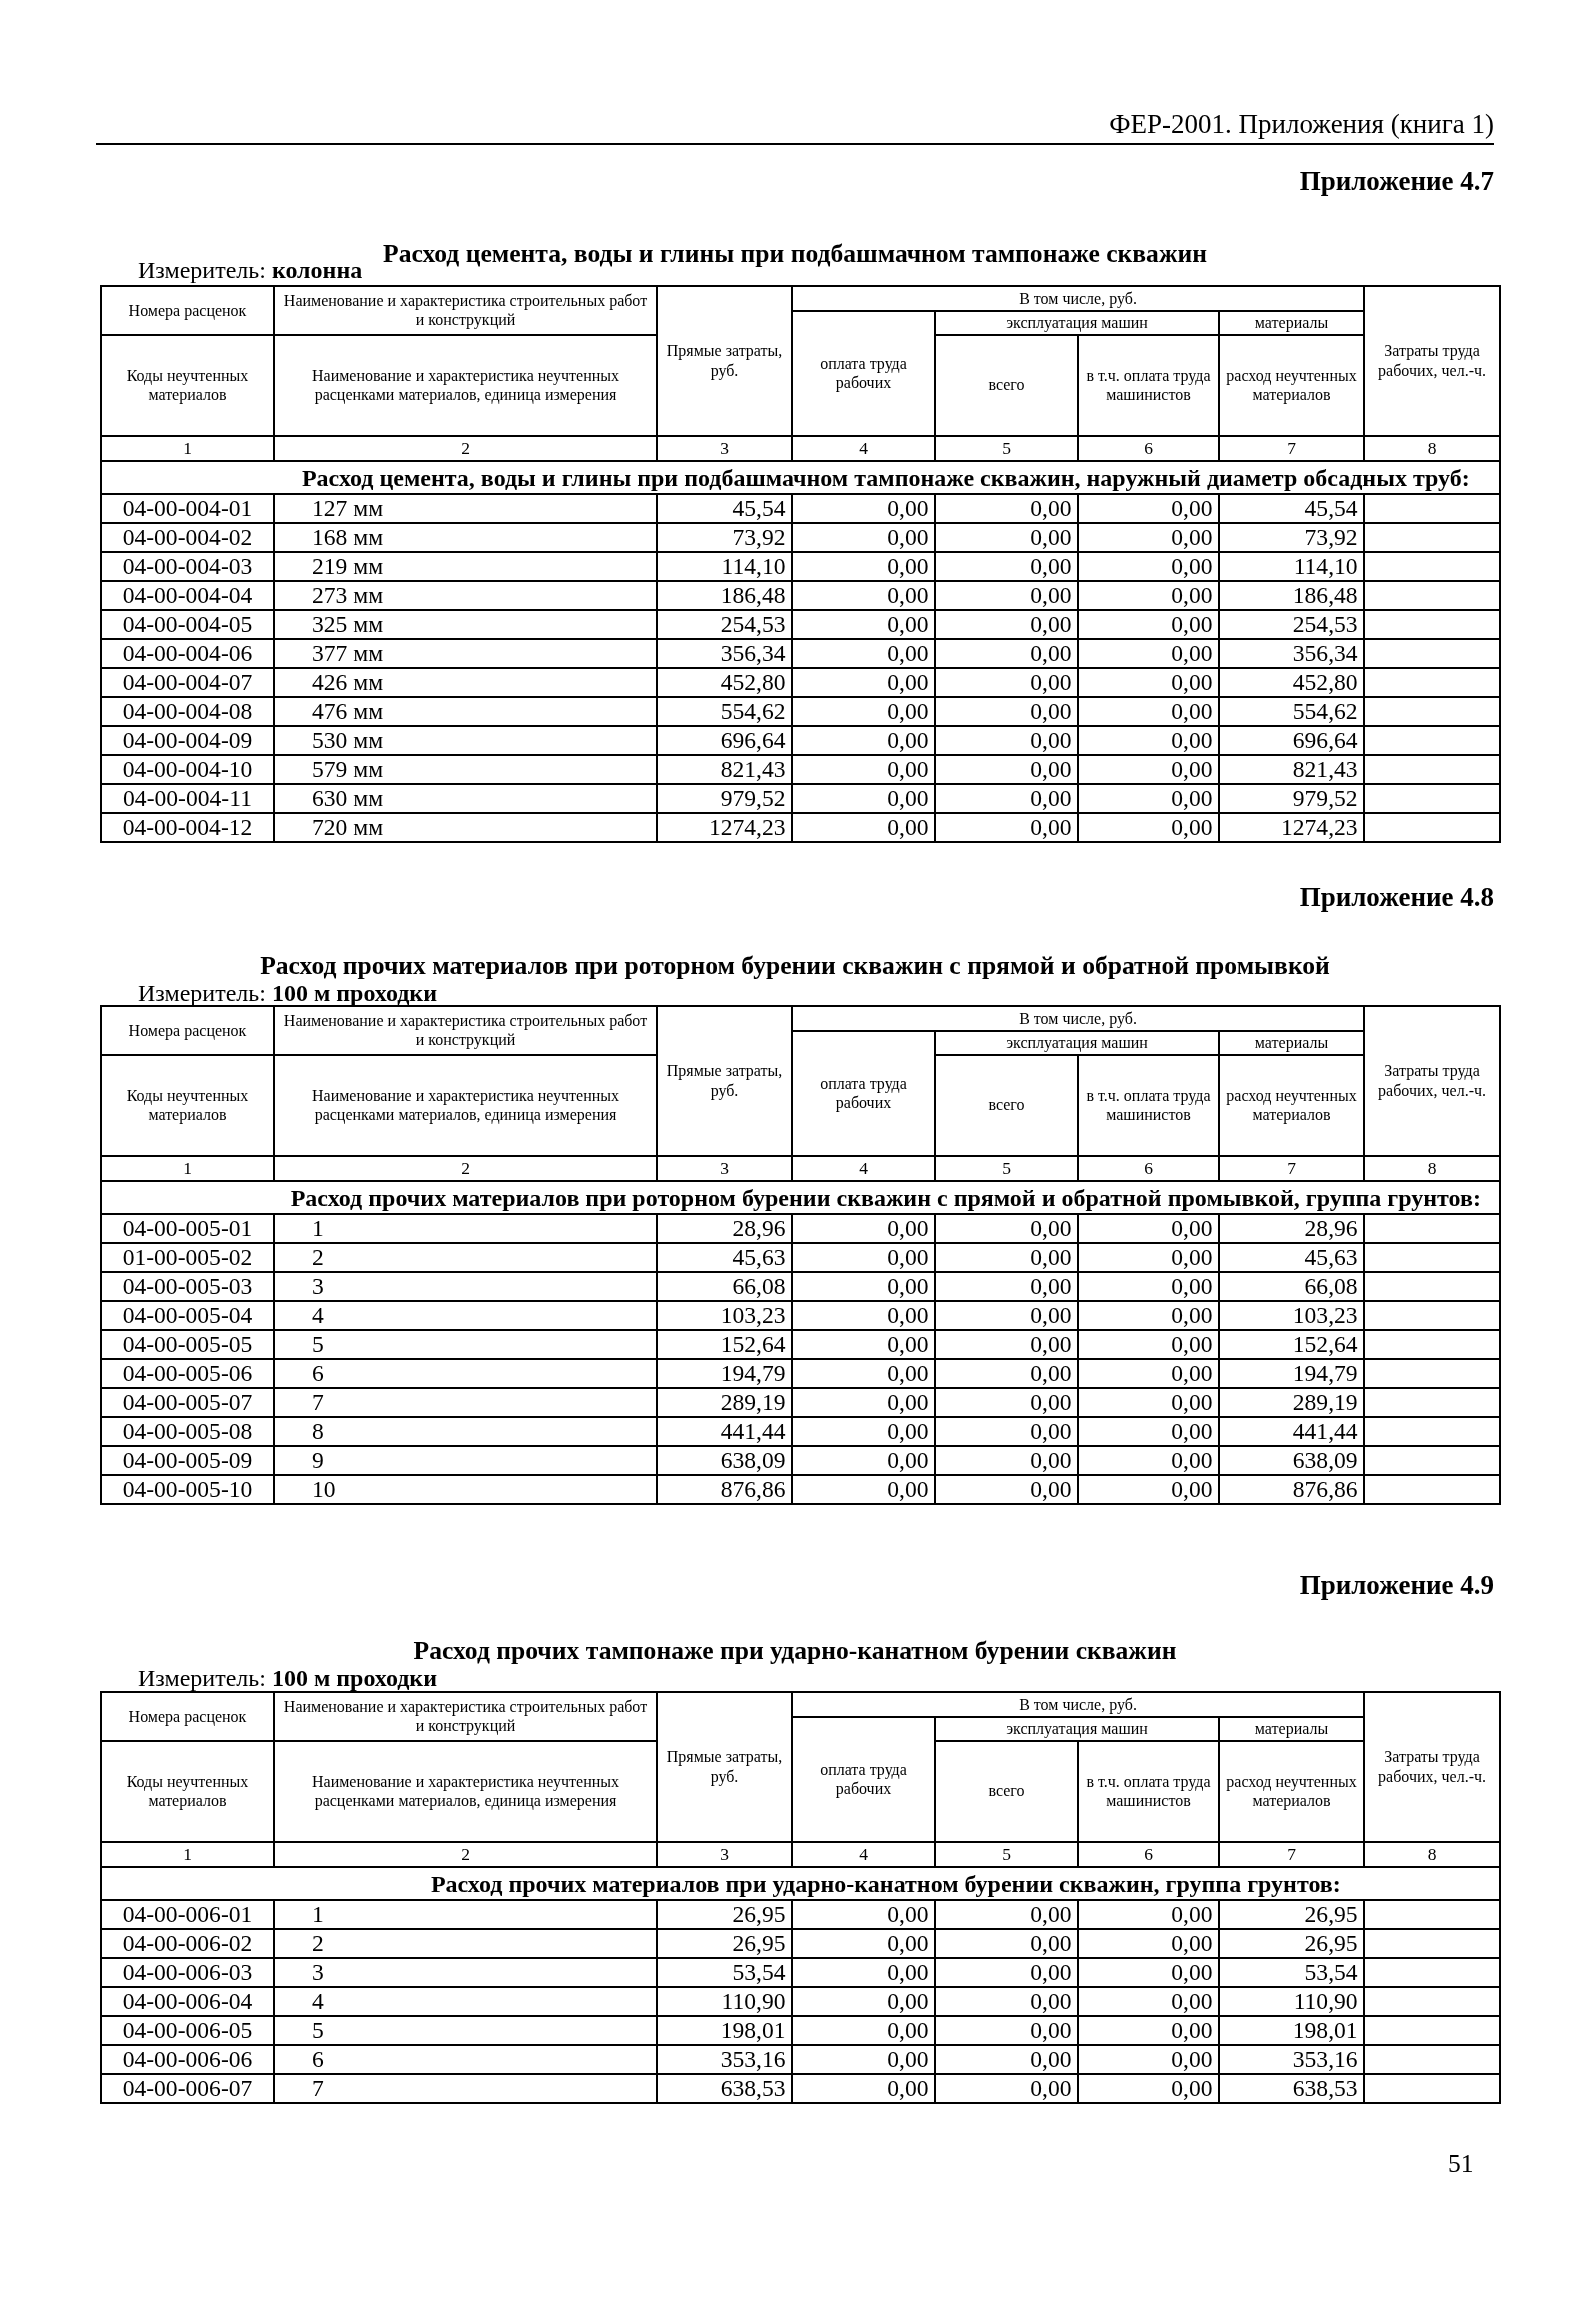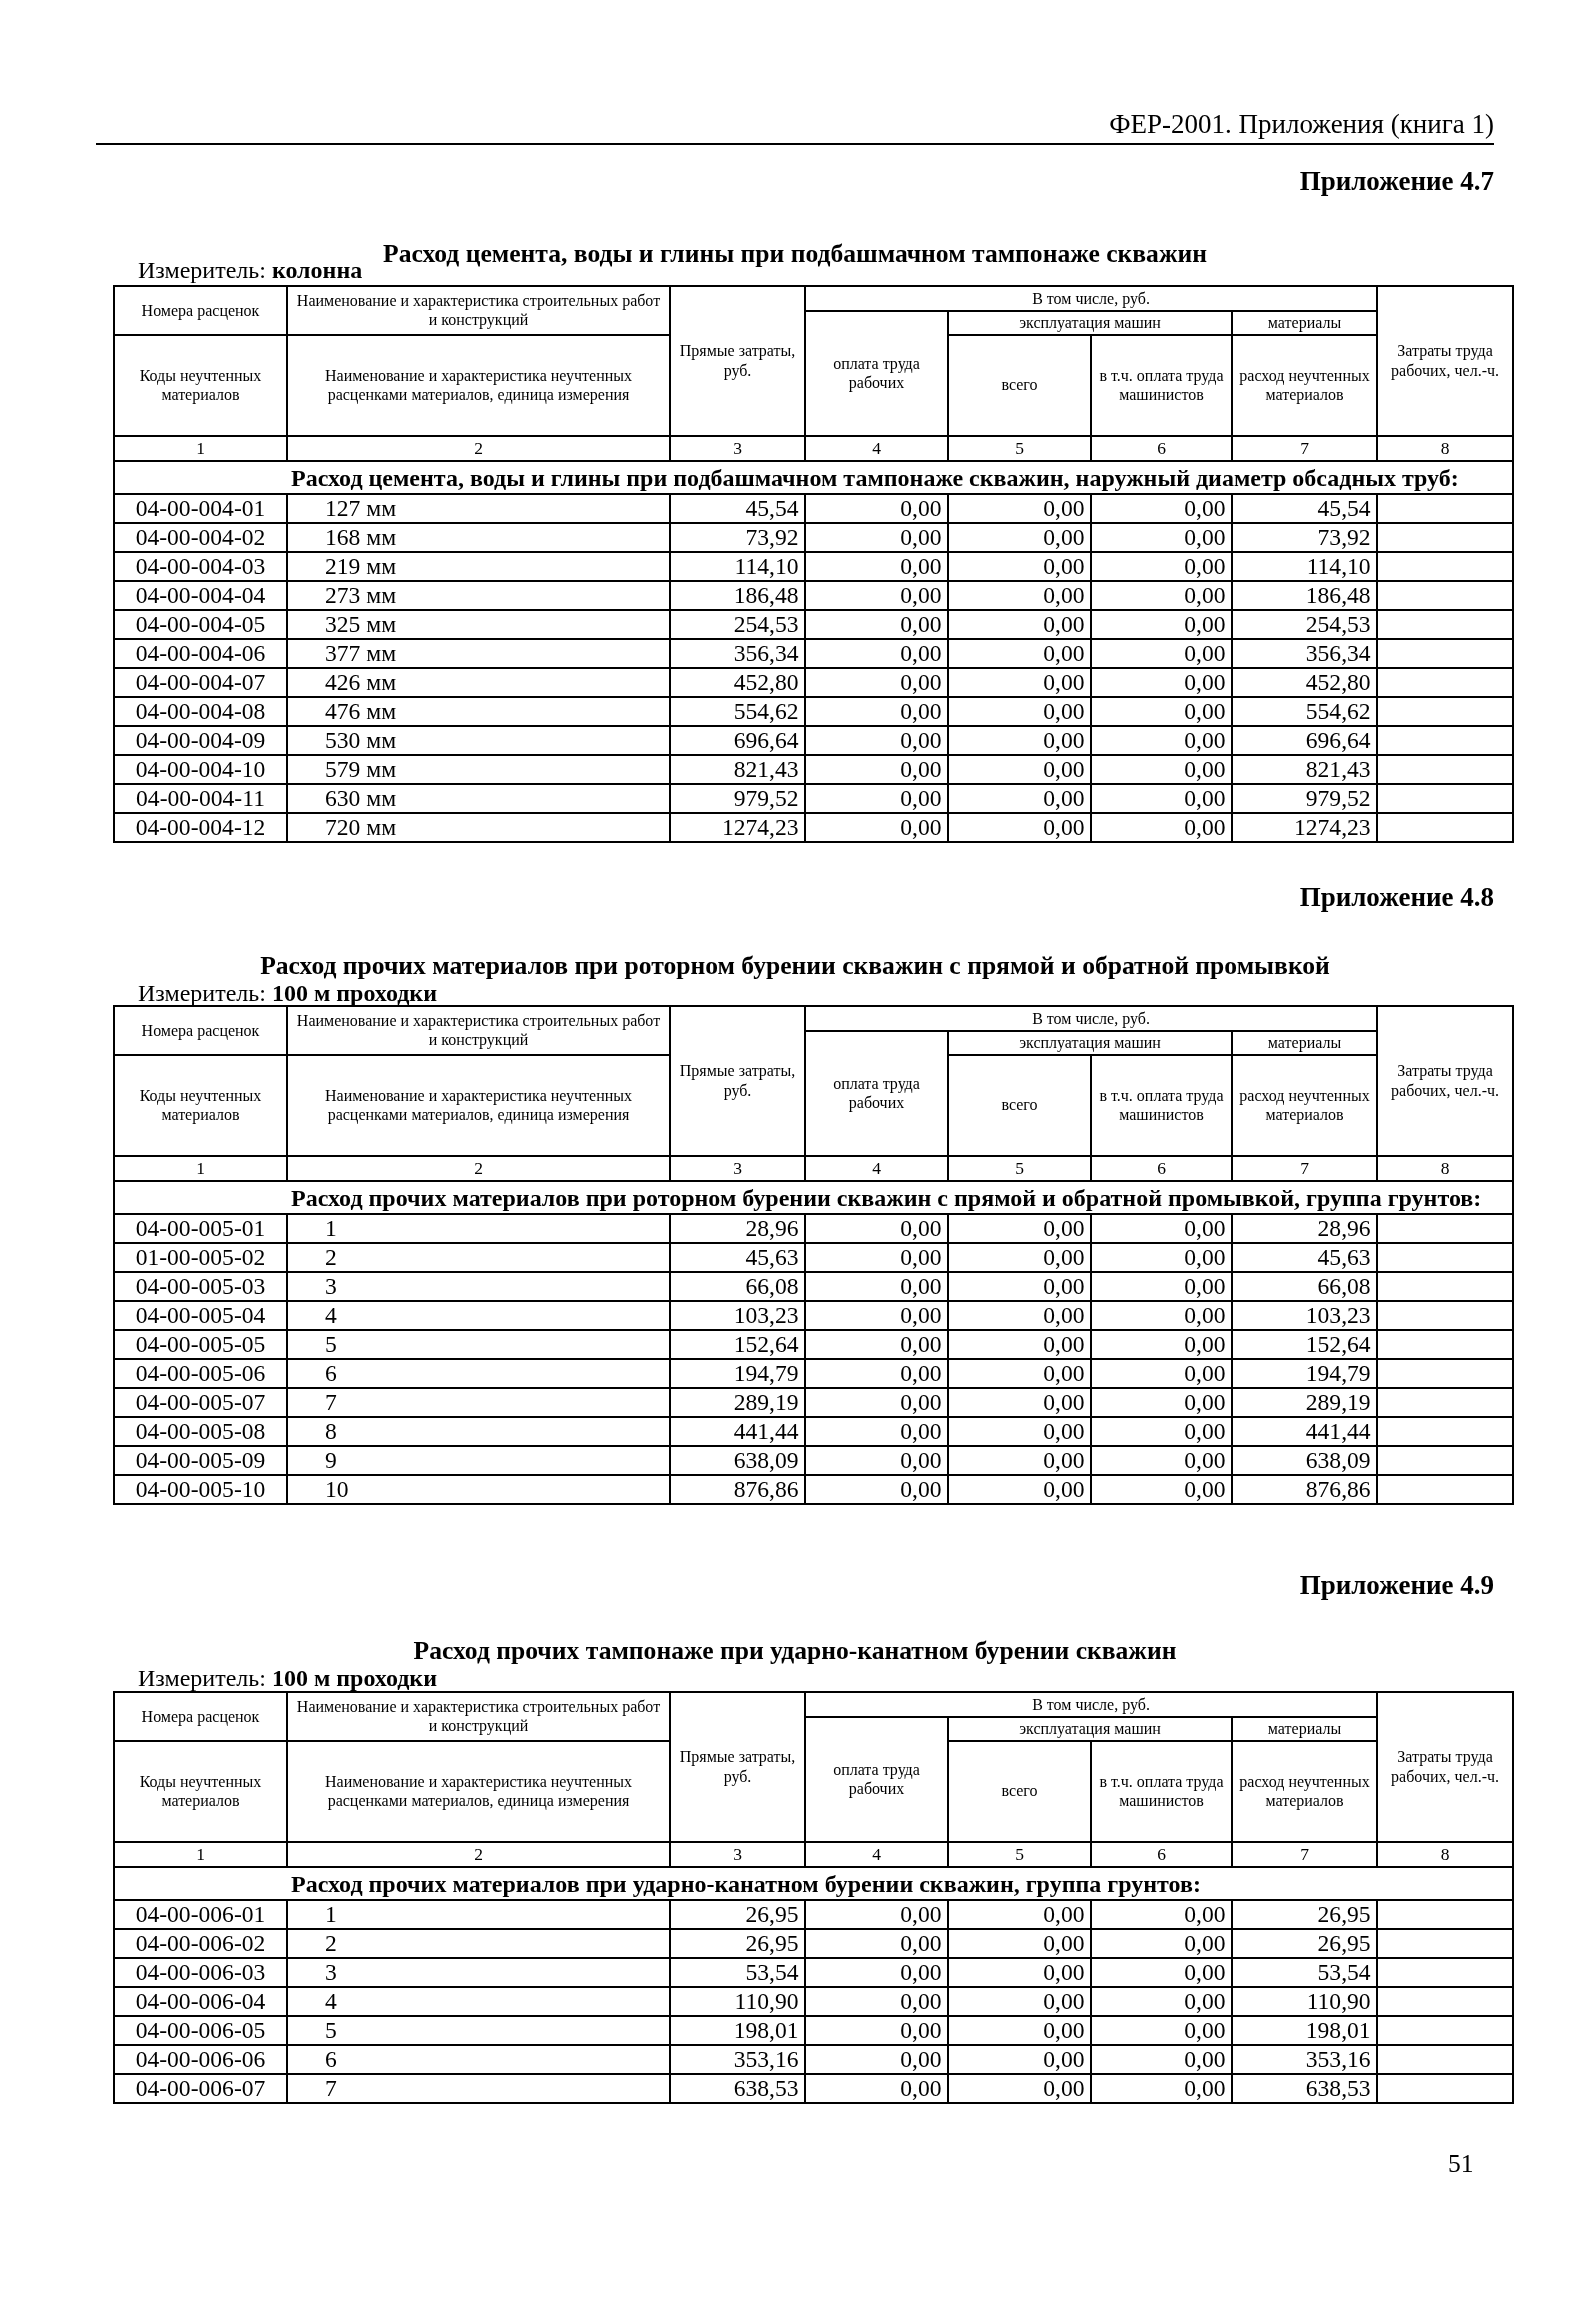--- a/index.html
+++ b/index.html
@@ -17,35 +17,35 @@
   }
   .section-title {
     position: absolute; left: 96px; width: 1398px; text-align: center;
     font-weight: bold; font-size: 25.6px; line-height: 31px;
   }
   .measure {
     position: absolute; left: 138px; font-size: 24px; line-height: 28px;
   }
   .measure b { font-weight: bold; }
   table.norm {
-    position: absolute; left: 113px; width: 1399px;
+    position: absolute; left: 100px; width: 1399px;
     border-collapse: collapse; table-layout: fixed;
   }
   table.norm td {
     border: 2px solid #000; padding: 0 5.4px; vertical-align: middle;
     font-size: 23.6px; line-height: 27px; white-space: nowrap; overflow: hidden;
   }
   table.norm tr.hdr td {
     font-size: 16px; line-height: 19.5px; text-align: center; white-space: normal; padding: 1.3px 2.7px;
   }
   table.norm tr.hdr-top td { height: 43px; }
   table.norm tr.num td { font-size: 17.5px; line-height: 20px; text-align: center; height: 23px; padding: 0; }
   table.norm tr.group td.gtitle {
     font-weight: bold; font-size: 24px; line-height: 30px; white-space: normal;
-    padding: 1.3px 5.4px 0 176px; text-align: left; margin-top: 32px;
+    padding: 1.3px 5.4px 0 176px; text-align: center; margin-top: 32px;
   }
   table.norm tr.row td { height: 26px; }
   td.code { text-align: center; }
   td.name { text-align: left; padding-left: 37px !important; }
   td.val { text-align: right; }
   td.empty { }
   .page-number {
     position: absolute; left: 1448px; top: 2149px; font-size: 25.6px; line-height: 30px;
   }
 </style>

